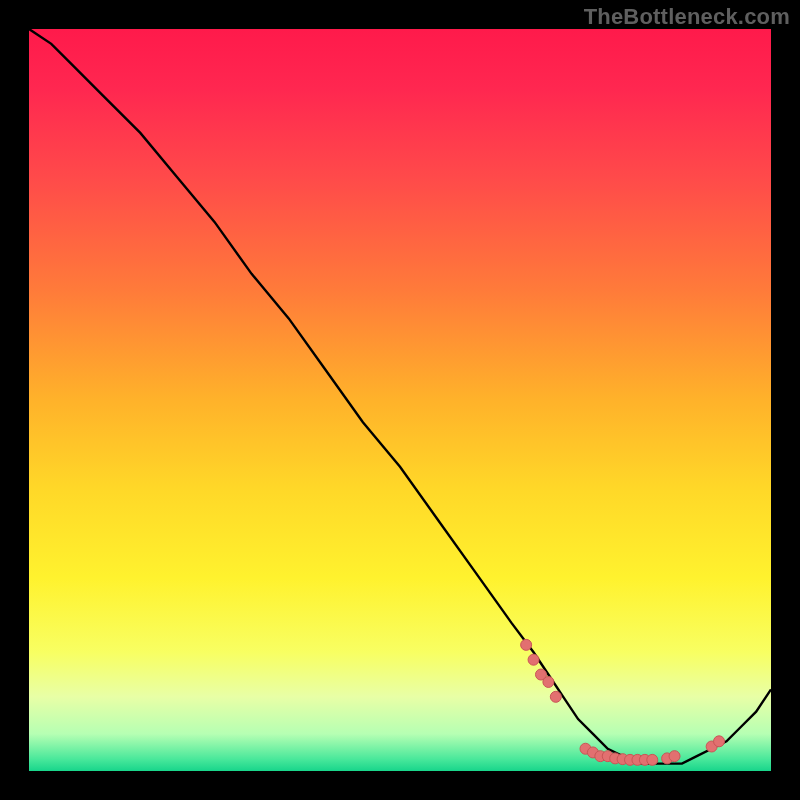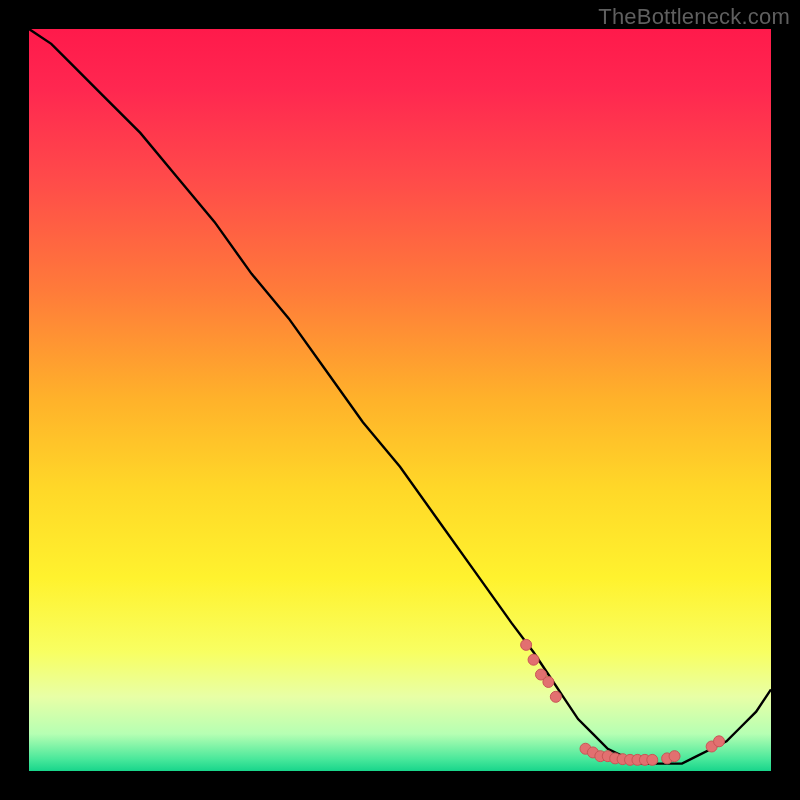--- a/index.html
+++ b/index.html
@@ -16,21 +16,21 @@
     width: 800px;
     height: 800px;
     background: #000;
   }
   .watermark {
     position: absolute;
     top: 4px;
     right: 10px;
     color: #5f5f5f;
     font-size: 22px;
-    font-weight: 400;
+    font-weight: 700;
     letter-spacing: 0.2px;
     z-index: 5;
   }
   .plot {
     position: absolute;
     left: 29px;
     top: 29px;
     width: 742px;
     height: 742px;
   }

